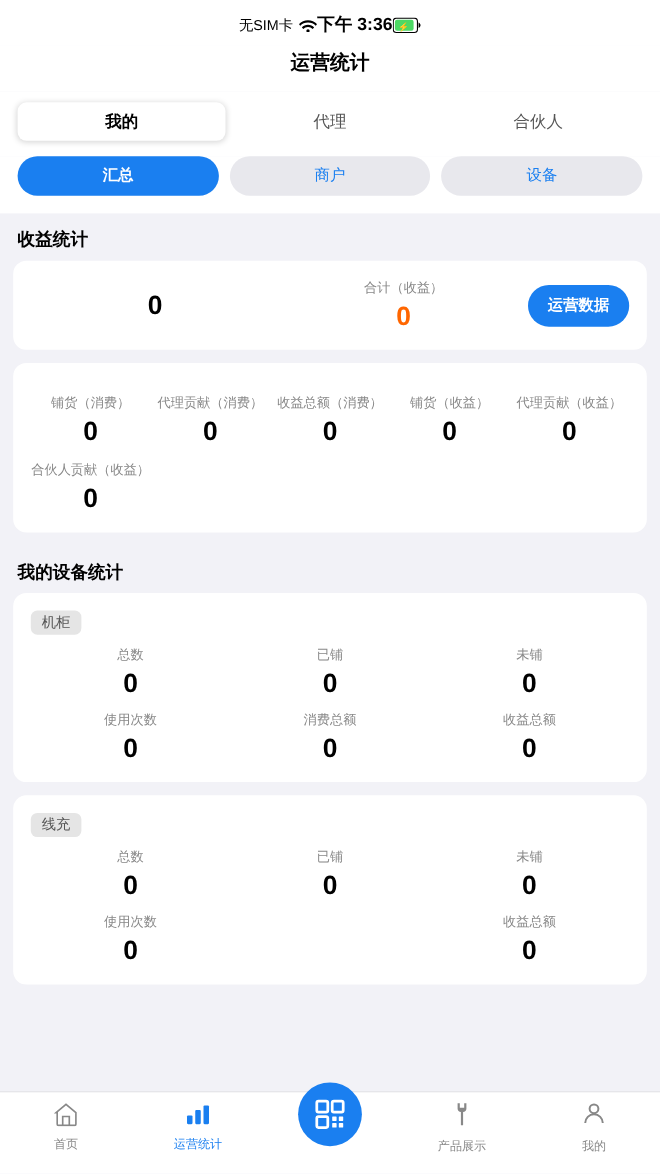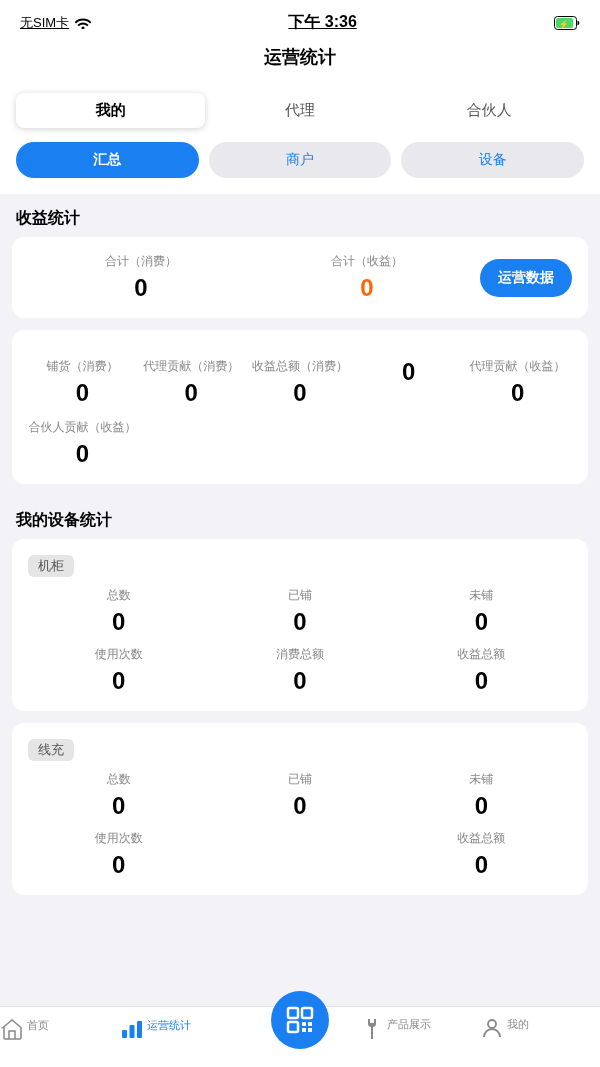--- a/index.html
+++ b/index.html
@@ -10,26 +10,25 @@
       width: 600px;
       min-height: 1067px;
       overflow-x: hidden;
       color: #000;
     }
 
     
     .status-bar {
       background: #fff;
       display: flex;
-      justify-content: space-between;
+      justify-content: center;
       align-items: center;
       padding: 12px 20px 8px;
       font-size: 13px;
       font-weight: 500;
-      text-decoration: underline;
     }
     .status-left { display: flex; align-items: center; gap: 6px; }
     .status-center { font-size: 16px; font-weight: 600; }
     .status-right { display: flex; align-items: center; gap: 4px; }
 
     
     .page-title-bar {
       background: #fff;
       text-align: center;
       padding: 4px 0 14px;
@@ -182,21 +181,22 @@
       width: 600px;
       background: #fff;
       border-top: 1px solid #e0e0e5;
       display: flex;
       justify-content: space-around;
       align-items: center;
       padding: 8px 0 18px;
     }
     .nav-item {
       display: flex;
-      align-items: flex-start;
+      flex-direction: column;
+      align-items: center;
       gap: 3px;
       font-size: 11px;
       color: #888;
       cursor: pointer;
       flex: 1;
     }
     .nav-item.active { color: #1a7ff0; }
     .nav-item .nav-icon { font-size: 22px; }
 
     
@@ -260,21 +260,20 @@
     <div class="tab-btn active">汇总</div>
     <div class="tab-btn text-blue">商户</div>
     <div class="tab-btn text-blue">设备</div>
   </div>
 
   <div class="section-title">收益统计</div>
 
   <div class="card">
     <div class="revenue-top">
       <div class="col">
-        <div class="stat-label">合计（消费）</div>
         <div class="stat-value">0</div>
       </div>
       <div class="col">
         <div class="stat-label">合计（收益）</div>
         <div class="stat-value orange">0</div>
       </div>
       <div class="btn-area">
         <button class="btn-ops">运营数据</button>
       </div>
     </div>
@@ -288,20 +287,21 @@
       </div>
       <div class="cell">
         <div class="stat-label">代理贡献（消费）</div>
         <div class="stat-value">0</div>
       </div>
       <div class="cell">
         <div class="stat-label">收益总额（消费）</div>
         <div class="stat-value">0</div>
       </div>
       <div class="cell">
+        <div class="stat-label">铺货（收益）</div>
         <div class="stat-value">0</div>
       </div>
       <div class="cell">
         <div class="stat-label">代理贡献（收益）</div>
         <div class="stat-value">0</div>
       </div>
       <div class="cell">
         <div class="stat-label">合伙人贡献（收益）</div>
         <div class="stat-value">0</div>
       </div>

